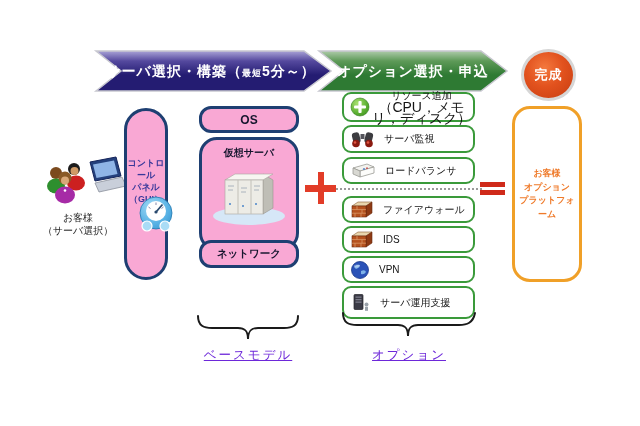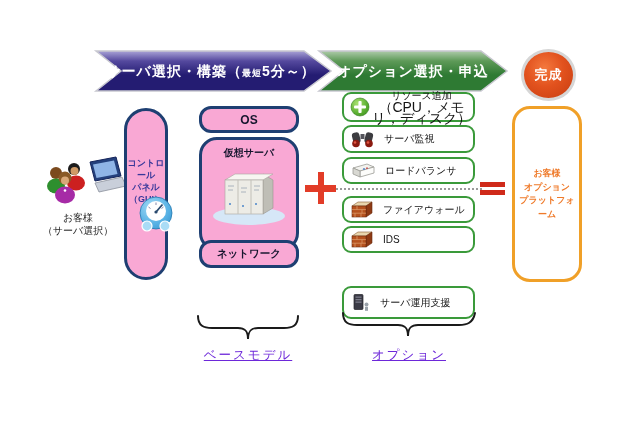--- a/index.html
+++ b/index.html
@@ -230,20 +230,29 @@
   <div class="option-box" style="top:226px;height:27px">
     <svg class="opt-ic" width="24" height="19" viewBox="0 0 24 19">
       <polygon points="2,6 8,2 22,2 16,6" fill="#e9d6ae" stroke="#8a5a30" stroke-width="0.6"></polygon>
       <polygon points="16,6 22,2 22,13 16,17" fill="#8e3a14" stroke="#6a2a0e" stroke-width="0.6"></polygon>
       <rect x="2" y="6" width="14" height="11" fill="#b5521f" stroke="#6a2a0e" stroke-width="0.6"></rect>
       <path d="M2,9.6 h14 M2,13.2 h14 M7,6 v3.6 M12,9.6 v3.6 M5,13.2 v3.8 M11,13.2 v3.8" stroke="#e0a070" stroke-width="0.7" fill="none"></path>
     </svg>
     <div class="opt-label">IDS</div>
   </div>
 
+  <div class="option-box" style="top:256px;height:27px">
+    <svg class="opt-ic" width="20" height="20" viewBox="0 0 20 20">
+      <circle cx="10" cy="10" r="8.5" fill="#2a52b8" stroke="#1a3a8a" stroke-width="0.8"></circle>
+      <path d="M4,7 Q7,4 10,5 Q9,8 6,9 Z" fill="#7fb3e8"></path>
+      <path d="M11,11 Q15,9 16,12 Q14,15 11,14 Z" fill="#7fb3e8"></path>
+      <ellipse cx="7" cy="6" rx="3" ry="1.5" fill="#ffffff" opacity="0.35"></ellipse>
+    </svg>
+    <div class="opt-label">VPN</div>
+  </div>
 
   <div class="option-box" style="top:286px;height:33px">
     <svg class="opt-ic" width="21" height="19" viewBox="0 0 21 19">
       <rect x="4" y="1.5" width="9" height="15" rx="1" fill="#3b3b46" stroke="#222228" stroke-width="0.7"></rect>
       <rect x="5.5" y="3.5" width="6" height="1.3" fill="#7a7a88"></rect>
       <rect x="5.5" y="6" width="6" height="1.3" fill="#7a7a88"></rect>
       <rect x="5.5" y="8.5" width="6" height="1.3" fill="#7a7a88"></rect>
       <circle cx="16.5" cy="11.5" r="2" fill="#9aa2aa"></circle>
       <rect x="15" y="13.8" width="3" height="4" fill="#9aa2aa"></rect>
     </svg>

